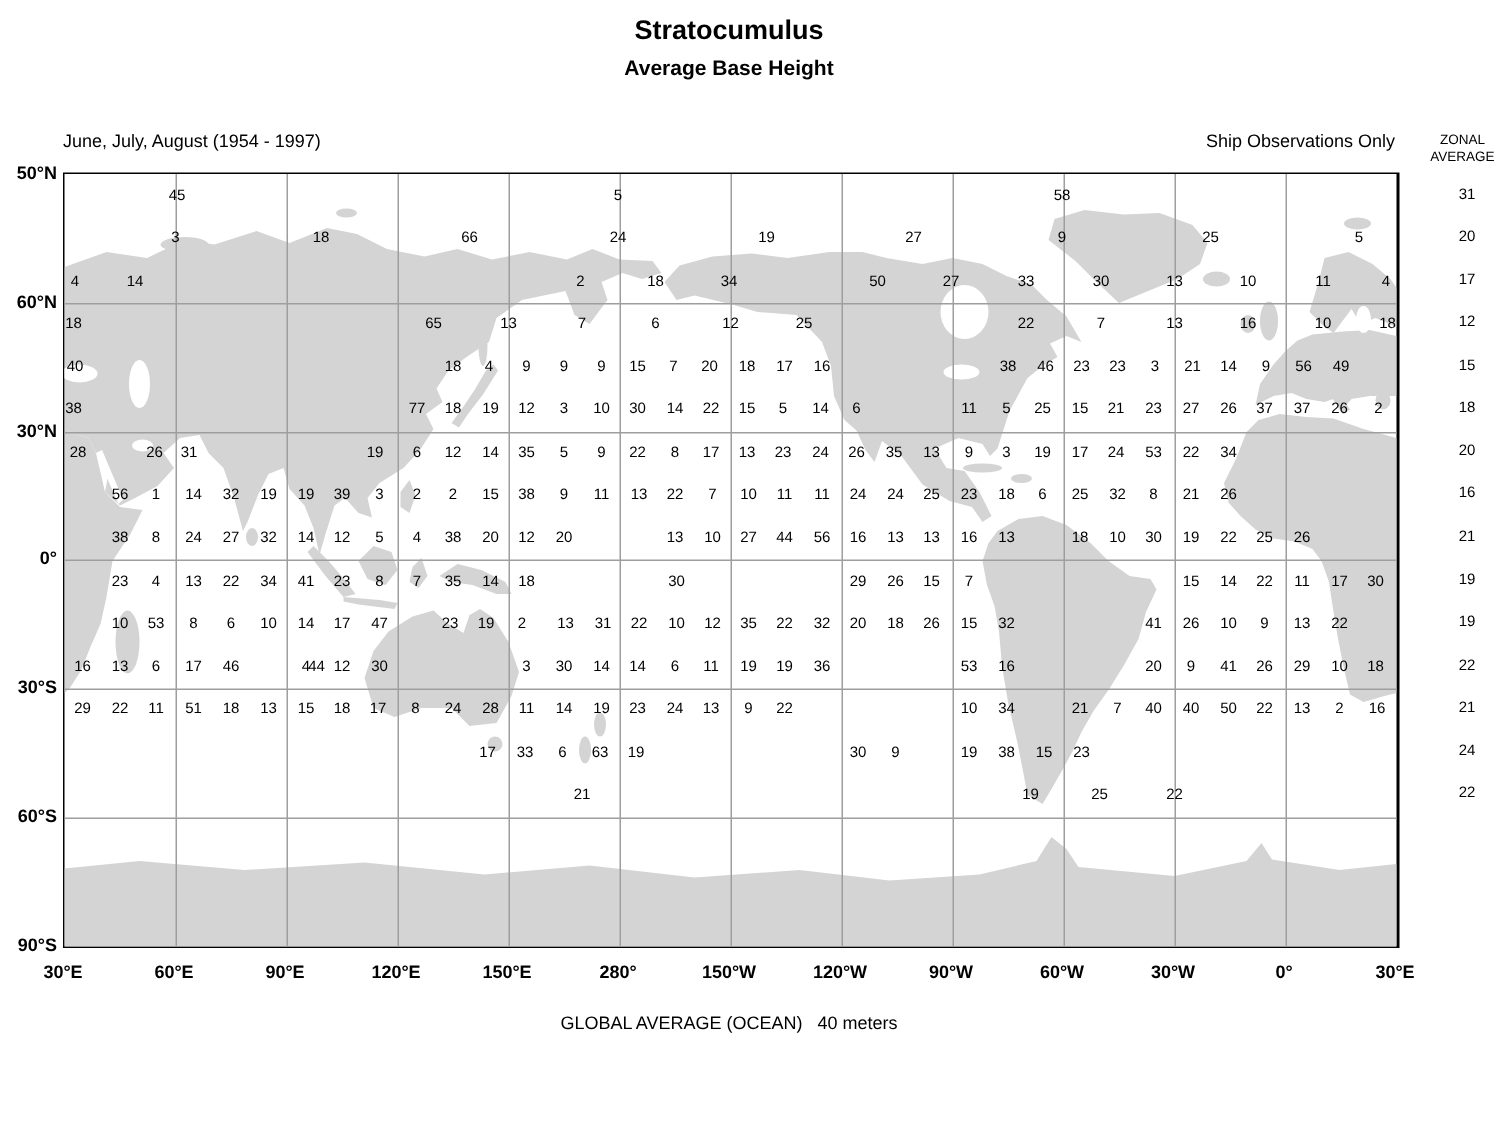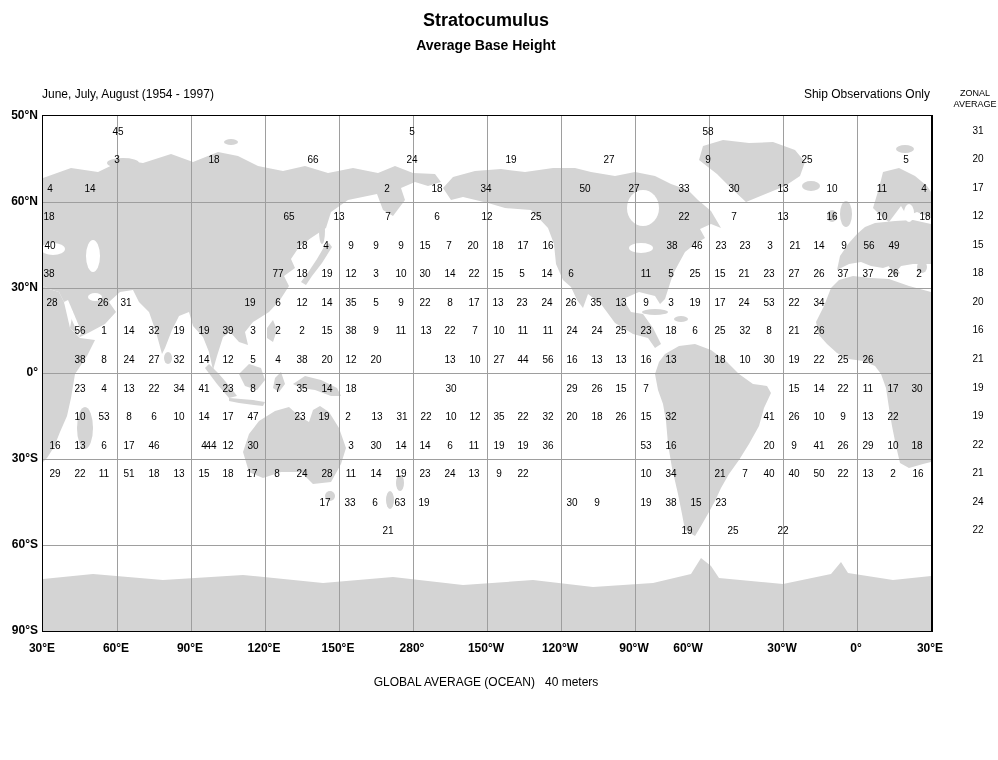--- a/index.html
+++ b/index.html
@@ -420,21 +420,21 @@
   <div id="lonlabels">
       <div class="lonlab" style="left: 42px;">30°E</div>
       <div class="lonlab" style="left: 116px;">60°E</div>
       <div class="lonlab" style="left: 190px;">90°E</div>
       <div class="lonlab" style="left: 264px;">120°E</div>
       <div class="lonlab" style="left: 338px;">150°E</div>
       <div class="lonlab" style="left: 412px;">280°</div>
       <div class="lonlab" style="left: 486px;">150°W</div>
       <div class="lonlab" style="left: 560px;">120°W</div>
       <div class="lonlab" style="left: 634px;">90°W</div>
-      <div class="lonlab" style="left: 688px; text-align: center;">60°W</div>
+      <div class="lonlab" style="left: 708px; text-align: center;">60°W</div>
       <div class="lonlab" style="left: 782px;">30°W</div>
       <div class="lonlab" style="left: 856px;">0°</div>
       <div class="lonlab" style="left: 930px;">30°E</div>
     </div>
   <div id="zonalvals">
       <span class="zval" style="left: 978px; top: 130px;">31</span>
       <span class="zval" style="left: 978px; top: 158px;">20</span>
       <span class="zval" style="left: 978px; top: 187px;">17</span>
       <span class="zval" style="left: 978px; top: 215px;">12</span>
       <span class="zval" style="left: 978px; top: 244px;">15</span>

